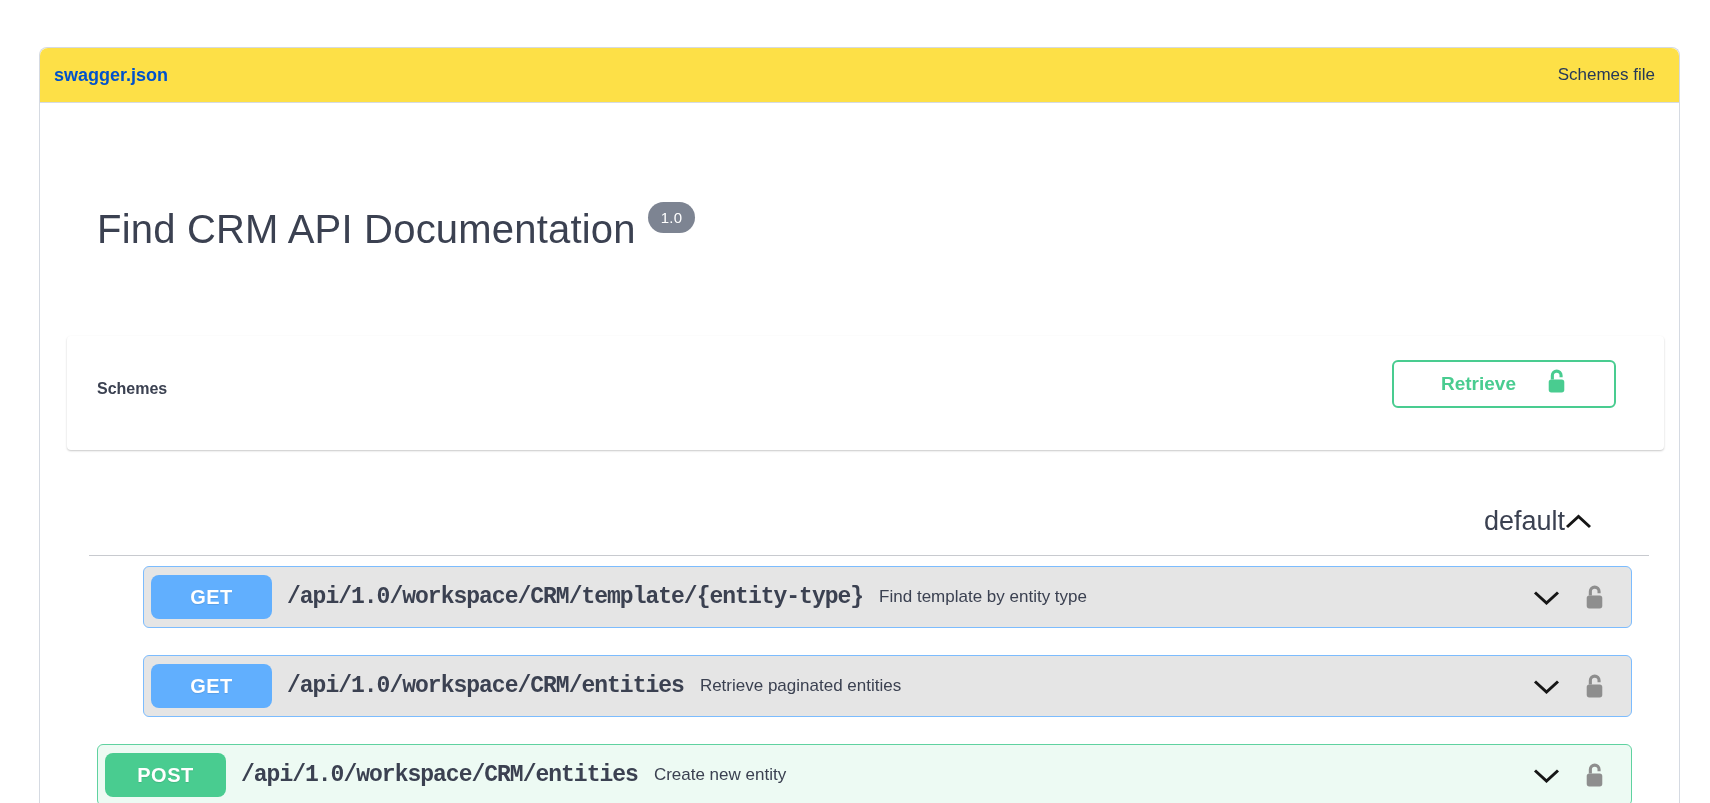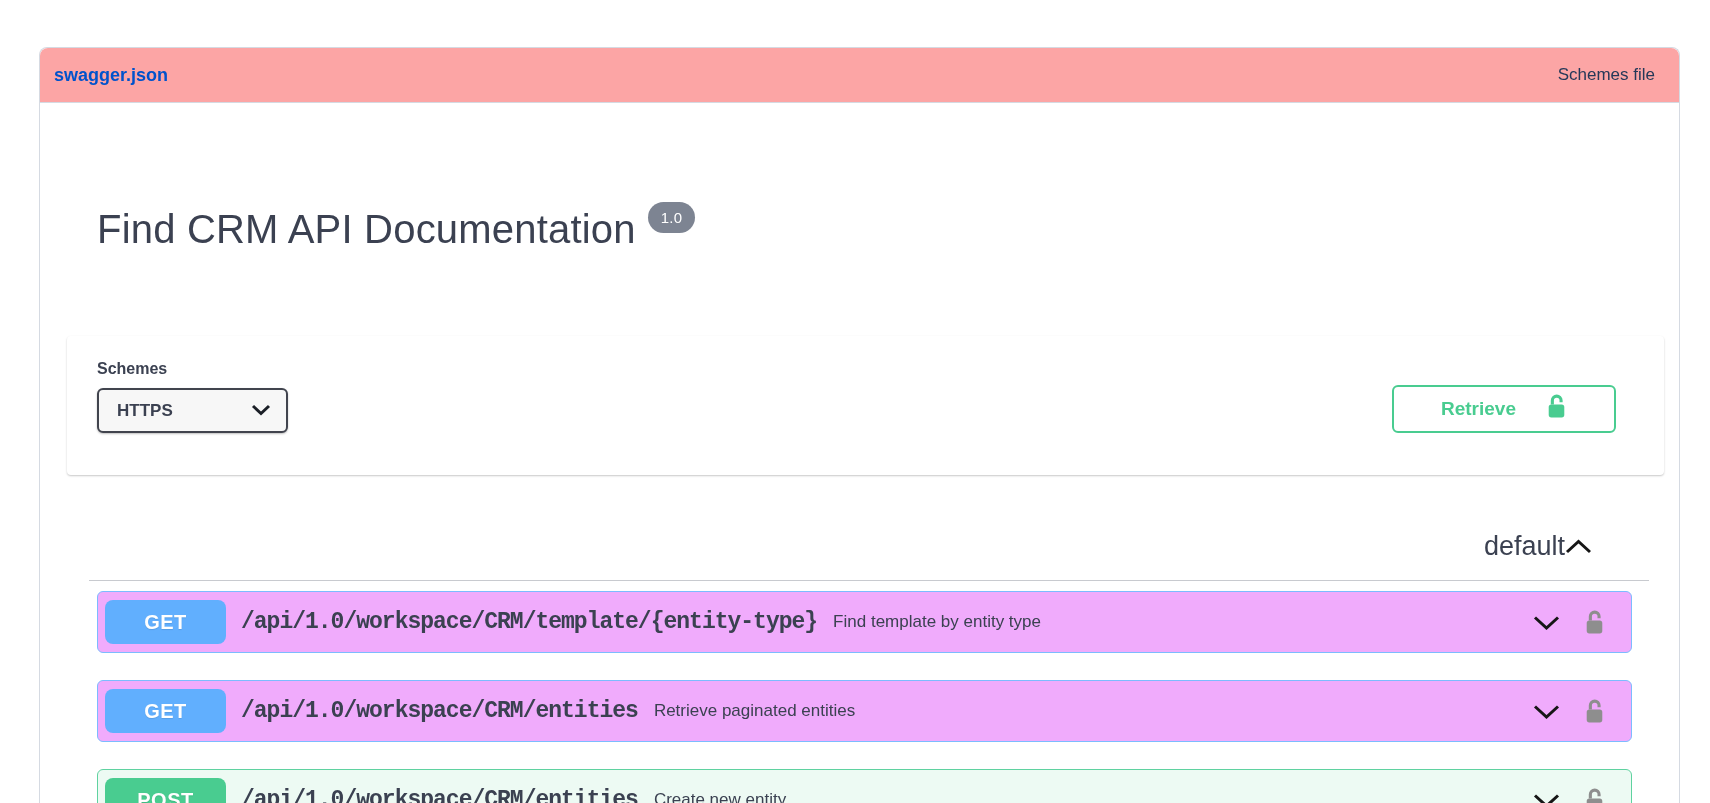--- a/index.html
+++ b/index.html
@@ -8,21 +8,21 @@
     width:1710px; height:803px; overflow:hidden; position:relative;
     font-family:"Liberation Sans", sans-serif; color:#3b4151;
   }
   
   .card {
     position:absolute; left:39px; top:47px; width:1641px; height:980px;
     background:#fff; border:1px solid #d5dae2; border-bottom:none;
     border-radius:8px 8px 0 0;
   }
   .card-header {
-    height:55px; background:#fca5a5; border-bottom:1px solid #d5dae2;
+    height:55px; background:#fde047; border-bottom:1px solid #d5dae2;
     border-radius:8px 8px 0 0;
     display:flex; align-items:center; justify-content:space-between;
     padding:0 24px 0 14px;
   }
   .filename { color:#0052cc; font-weight:700; font-size:18px; text-decoration:none; cursor:pointer; }
   .visibility { color:#253858; font-size:17px; }
 
   
   .info { padding:99px 47px 0 57px; }
   .api-title { font-size:40px; font-weight:400; color:#3b4151; letter-spacing:.2px; }
@@ -62,21 +62,21 @@
     padding:0 40px 0 13px; cursor:pointer;
   }
   .section-title { font-size:27px; font-weight:400; color:#3b4151; }
   .section-divider { border-bottom:1px solid rgba(59,65,81,.28); margin:18px -17px 0 -8px; }
 
   .opblock {
     margin-top:10px; margin-bottom:27px; height:62px;
     border-radius:6px; border:1px solid;
     display:flex; align-items:center; padding:0 26px 0 7px; cursor:pointer;
   }
-  .opblock.get  { background:#f0abfc; border-color:#7cbcfe; }
+  .opblock.get  { background:#e5e5e5; border-color:#7cbcfe;margin-left:46px; }
   .opblock.post { background:#edfaf3; border-color:#5fd2a0; }
   .method-badge {
     min-width:121px; height:44px; border-radius:8px; color:#fff;
     font-weight:700; font-size:20px; letter-spacing:.5px;
     display:flex; align-items:center; justify-content:center;
     text-shadow:0 1px 1px rgba(0,0,0,.1);
   }
   .opblock.get  .method-badge { background:#61affe; }
   .opblock.post .method-badge { background:#49cc90; }
   .op-path {
@@ -98,28 +98,20 @@
     <span class="visibility">Schemes file</span>
   </div>
 
   <div class="info">
     <h1 class="api-title"><span>Find CRM API Documentation</span><span class="version-badge">1.0</span></h1>
   </div>
 
   <div class="scheme-container">
     <div>
       <div class="schemes-label">Schemes</div>
-      <div class="scheme-select">
-        <span>HTTPS</span>
-        <span>
-          <svg width="20" height="12" viewBox="0 0 20 12">
-              <polyline points="2,2 10,9.5 18,2" fill="none" stroke="#1b1f27" stroke-width="3"></polyline>
-            </svg>
-        </span>
-      </div>
     </div>
     <button class="authorize-btn">
       <span>Retrieve</span>
       <span>
         <svg width="21" height="27" viewBox="0 0 20 26">
           <path d="M6 11 V7.2 A4.2 4.2 0 0 1 14.4 7.2 V9" fill="none" stroke="#49cc90" stroke-width="3"></path>
           <rect x="2.5" y="11" width="15" height="12.5" rx="2.5" fill="#49cc90"></rect>
         </svg>
       </span>
     </button>

